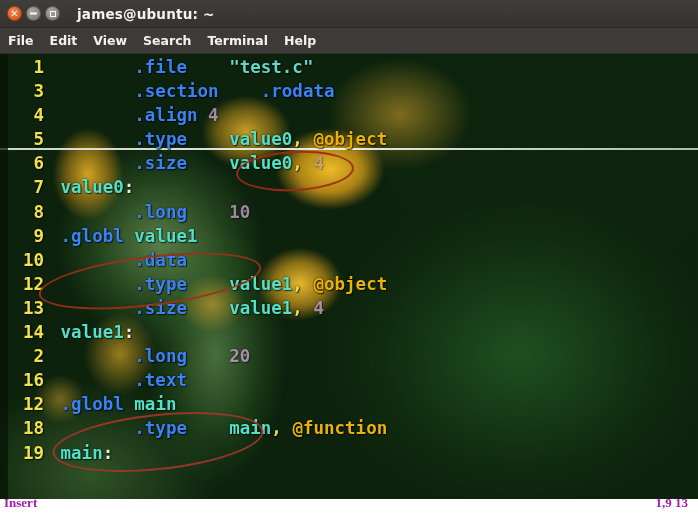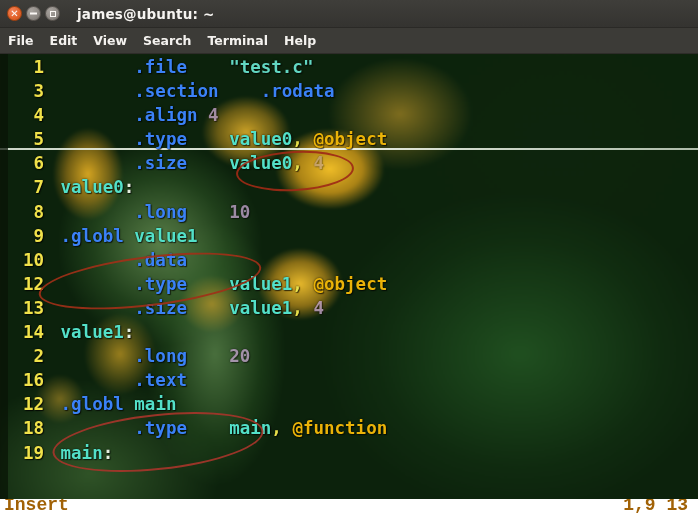--- a/index.html
+++ b/index.html
@@ -206,24 +206,24 @@
   #statusbar {
     position: absolute;
     left: 0; right: 0; bottom: 0;
     height: 18px;
     background: #ffffff;
     overflow: hidden;
   }
   #status-left, #status-right {
     position: absolute;
     top: -4px;
-    font-family: Liberation Mono, monospace;
-    font-size: 18px;
-    font-weight: bold;
-    color: #a16207;
+    font-family: Liberation Serif, serif;
+    font-size: 13px;
+    font-weight: bold;
+    color: #a21caf;
     white-space: nowrap;
   }
   #status-left { left: 4px; }
   #status-right { right: 10px; }
 </style>
 </head>
 <body>
 
 <div id="window">
 

